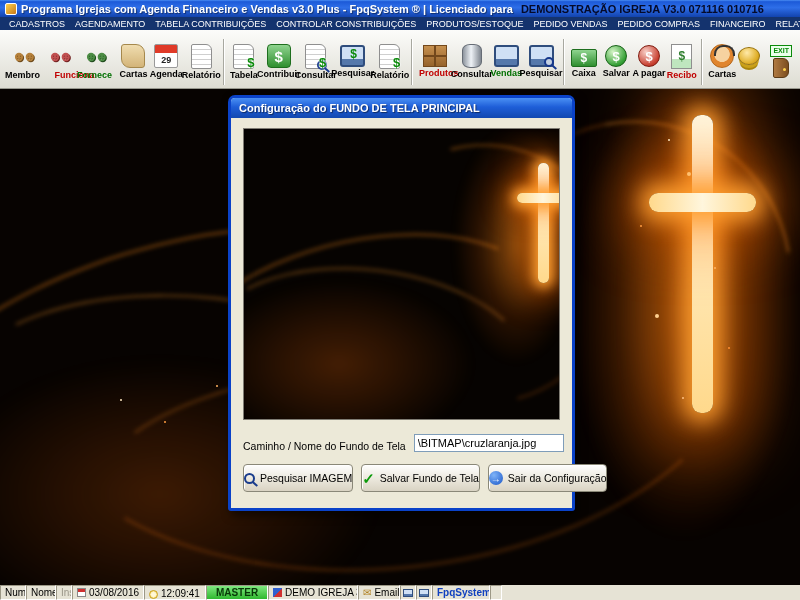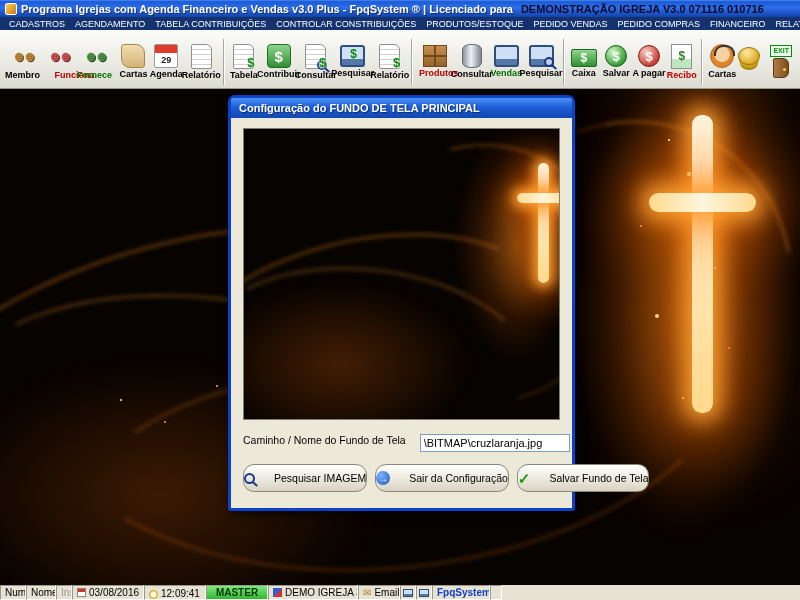--- a/index.html
+++ b/index.html
@@ -83,25 +83,25 @@
   .dlg-title{height:20px;border-radius:4px 4px 0 0;background:linear-gradient(180deg,#4a90f4 0%,#1e5ed8 45%,#1148b0 100%);display:flex;align-items:center;padding:0 8px;color:#fff;font-size:11px;font-weight:bold;text-shadow:1px 1px 1px rgba(0,0,0,.5);white-space:nowrap;}
   .dlg-body{padding:10px 12px 16px;}
   .preview{position:relative;height:292px;background:#060301;border:1px solid #7f7c73;box-shadow:inset 1px 1px 2px rgba(0,0,0,.6);overflow:hidden;}
   .p-halo{position:absolute;left:210px;top:-5px;width:125px;height:240px;background:radial-gradient(closest-side,rgba(255,140,25,.5),rgba(255,110,10,.15) 60%,transparent);filter:blur(4px);}
   .p-glow{position:absolute;left:-40px;top:150px;width:270px;height:170px;background:radial-gradient(closest-side,rgba(255,110,15,.25),transparent);filter:blur(5px);}
   .p1{left:-70px;top:110px;width:380px;height:200px;border-top-color:rgba(255,140,25,.5);transform:rotate(-12deg);}
   .p2{left:-40px;top:140px;width:330px;height:180px;border-top-color:rgba(255,150,40,.4);transform:rotate(7deg);}
   .p3{left:110px;top:15px;width:260px;height:260px;border-top-color:rgba(255,140,25,.45);border-right-color:rgba(255,120,15,.25);transform:rotate(30deg);}
   .p-cross-v{position:absolute;left:294px;top:34px;width:11px;height:120px;border-radius:5px;background:linear-gradient(180deg,#fff6dd,#ffd98c);box-shadow:0 0 12px 5px rgba(255,160,50,.95),0 0 30px 14px rgba(255,110,0,.5);}
   .p-cross-h{position:absolute;left:273px;top:64px;width:52px;height:10px;border-radius:5px;background:linear-gradient(90deg,#ffd98c,#fff6dd,#ffd98c);box-shadow:0 0 12px 5px rgba(255,160,50,.95),0 0 26px 12px rgba(255,110,0,.45);}
-  .path-row{display:flex;align-items:flex-start;margin-top:14px;gap:14px;}
+  .path-row{display:flex;align-items:flex-end;margin-top:14px;gap:8px;}
   .path-label{font-size:10.5px;color:#000;white-space:nowrap;}
   .path-input{flex:1;height:18px;border:1px solid #7f9db9;background:#fff;font-size:11px;font-family:"Liberation Sans",sans-serif;padding:0 3px;}
   .btn-row{display:flex;margin-top:12px;gap:8px;}
-  .dlg-btn{flex:1;height:28px;display:flex;align-items:center;justify-content:center;gap:19px;background:linear-gradient(180deg,#fefefe,#e9e5d9 60%,#d9d3c3);border:1px solid #8a8878;border-radius:11px;box-shadow:inset 1px 1px 0 #fff;font-size:10.5px;color:#000;cursor:pointer;white-space:nowrap;}
+  .dlg-btn{flex:1;height:28px;display:flex;align-items:center;justify-content:center;gap:5px;background:linear-gradient(180deg,#fefefe,#e9e5d9 60%,#d9d3c3);border:1px solid #8a8878;border-radius:4px;box-shadow:inset 1px 1px 0 #fff;font-size:10.5px;color:#000;cursor:pointer;white-space:nowrap;}
   .btn-mag{width:11px;height:11px;border:2px solid #1a3c8c;border-radius:50%;position:relative;flex:none;}
   .btn-mag::after{content:"";position:absolute;right:-5px;bottom:-3px;width:6px;height:2px;background:#1a3c8c;transform:rotate(40deg);}
   .btn-check{color:#0a9a0a;font-size:15px;font-weight:bold;line-height:1;flex:none;}
   .btn-check::before{content:"✓";}
   .btn-exit{width:14px;height:14px;border-radius:50%;background:radial-gradient(circle at 35% 30%,#7fb4f8,#1a56c8);color:#fff;font-size:10px;display:flex;align-items:center;justify-content:center;flex:none;}
   .btn-exit::before{content:"→";}
 
   
   .statusbar{height:15px;background:#e6e3d5;display:flex;font-size:10px;color:#000;flex:none;}
   .seg{display:flex;align-items:center;gap:3px;padding:0 4px;border:1px solid;border-color:#9c9886 #fff #fff #9c9886;white-space:nowrap;overflow:hidden;flex:none;}
@@ -268,27 +268,27 @@
         <div class="path-row">
           <span class="path-label">Caminho / Nome do Fundo de Tela</span>
           <input class="path-input" type="text" value="\BITMAP\cruzlaranja.jpg" style="">
         </div>
         <div class="btn-row">
           <button class="dlg-btn">
             <span class="btn-mag"></span>
             <span>Pesquisar IMAGEM</span>
           </button>
           <button class="dlg-btn">
+            <span class="btn-check"></span>
+            <span>Salvar Fundo de Tela</span>
+          </button>
+          <button class="dlg-btn">
             <span class="btn-exit"></span>
             <span>Sair da Configuração</span>
           </button>
-          <button class="dlg-btn">
-            <span class="btn-check"></span>
-            <span>Salvar Fundo de Tela</span>
-          </button>
         </div>
       </div>
     </div>
   </div>
 
   <div class="statusbar">
     <div class="seg" style="width:26px;">
       <span>Num</span>
     </div>
     <div class="seg" style="width:30px;">

